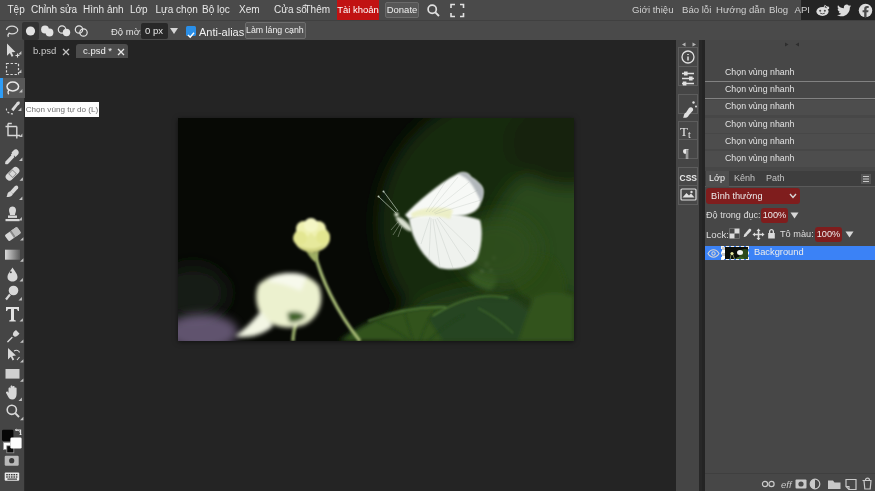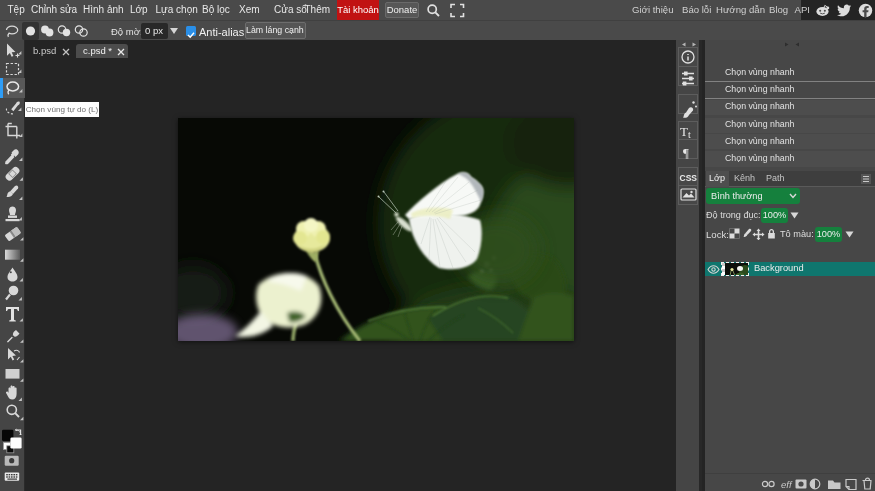--- a/index.html
+++ b/index.html
@@ -25,21 +25,21 @@
   .tabtxt { position:absolute; font-size:9.5px; color:#c9c9c9; }
   #canvas-wrap { position:absolute; left:152px; top:78px; width:396px; height:223px;
     box-shadow:0 1px 5px rgba(0,0,0,0.55); }
   #rstrip { position:absolute; left:676px; top:40px; width:26px; height:451px; background:#454545;
     border-right:3px solid #282828; }
   .rbtn { position:absolute; left:2px; width:20px; background:#474747; border:1px solid #5d5d5d; }
   #panel { position:absolute; left:705px; top:40px; width:170px; height:451px; background:#474747; }
   .ptab { position:absolute; font-size:9px; color:#c4c4c4; }
   .hrow { position:absolute; left:0; width:170px; font-size:8.8px; color:#e2e2e2;
     padding-left:20px; }
-  .dbox { position:absolute; background:#15803d; border-radius:3px; color:#ececec; font-size:9.2px; }
+  .dbox { position:absolute; background:#7f1d1d; border-radius:3px; color:#ececec; font-size:9.2px; }
   .plabel { position:absolute; font-size:9.6px; color:#dedede; white-space:nowrap; }
   #tooltip { position:absolute; left:25px; top:102px; width:74px; height:15px; background:#fdfdfd; white-space:nowrap;
     color:#6e6e6e; font-size:8.1px; line-height:15px; text-align:center; z-index:50; }
 </style>
 </head>
 <body>
 <div id="menubar">
   <span class="mi" style="left:7.5px">Tệp</span>
   <span class="mi" style="left:31px">Chỉnh sửa</span>
   <span class="mi" style="left:83px">Hình ảnh</span>
@@ -418,21 +418,21 @@
       <path d="M20,1 C21.5,0 23,1.5 22,3 L18.5,6.8 L16.5,5 Z M16.8,5.3 L18.3,6.8 C17.8,8.5 16,9.2 14.5,8.8 C15.2,7.9 14.9,7 15.5,6 C15.9,5.4 16.4,5.2 16.8,5.3 Z"></path>
       <path d="M29.5,0.5 l2,2.5 h-1.2 v2.7 h2.7 v-1.2 l2.5,2 -2.5,2 v-1.2 h-2.7 v2.7 h1.2 l-2,2.5 -2,-2.5 h1.2 v-2.7 h-2.7 v1.2 l-2.5,-2 2.5,-2 v1.2 h2.7 v-2.7 h-1.2 z"></path>
       <path d="M40,5 v-1.5 c0,-3.5 5,-3.5 5,0 v1.5 h0.8 v5.5 h-6.6 v-5.5 z M41.3,5 h2.4 v-1.5 c0,-1.6 -2.4,-1.6 -2.4,0 z"></path>
     </g>
   </svg>
   <span class="plabel" style="left:75px;top:189px;font-size:9.2px">Tô màu:</span>
   <div class="dbox" style="left:110px;top:187px;width:27px;height:15px;line-height:15px;text-align:center">100%</div>
   <svg class="abs" style="left:140px;top:191px" width="9" height="7">
       <path d="M0.5,0.5 h8 l-4,6 z" fill="#d8d8d8"></path>
     </svg>
-  <div class="abs" style="left:0;top:222px;width:170px;height:13.5px;background:#0f766e">
+  <div class="abs" style="left:0;top:206px;width:170px;height:13.5px;background:#3b82f6">
     <svg class="abs" style="left:2px;top:2.5px" width="13" height="9" viewBox="0 0 13 9">
       <path d="M1,4.5 C2.6,1.8 4.6,0.8 6.5,0.8 C8.4,0.8 10.4,1.8 12,4.5 C10.4,7.2 8.4,8.2 6.5,8.2 C4.6,8.2 2.6,7.2 1,4.5 Z" fill="none" stroke="#d5d5d5" stroke-width="1.1"></path>
       <circle cx="6.5" cy="4.5" r="1.7" fill="none" stroke="#d5d5d5" stroke-width="1.1"></circle>
     </svg>
     <div class="abs" style="left:17px;top:0.5px;width:26px;height:12.5px;outline:1px dashed #f0f0f0;background:
       repeating-conic-gradient(#ffffff 0% 25%, #c8c8c8 0% 50%) 0 0 / 6px 6px;overflow:hidden">
       <svg width="26" height="13" viewBox="0 0 26 13" style="position:absolute;left:0;top:0">
         <rect x="3" width="23" height="13" fill="#0c0f0a"></rect>
         <ellipse cx="23" cy="8" rx="6" ry="6" fill="#2c4a1c"></ellipse>
         <path d="M12,13 Q16,8 21,10 L23,13 Z" fill="#3a5f26"></path>

